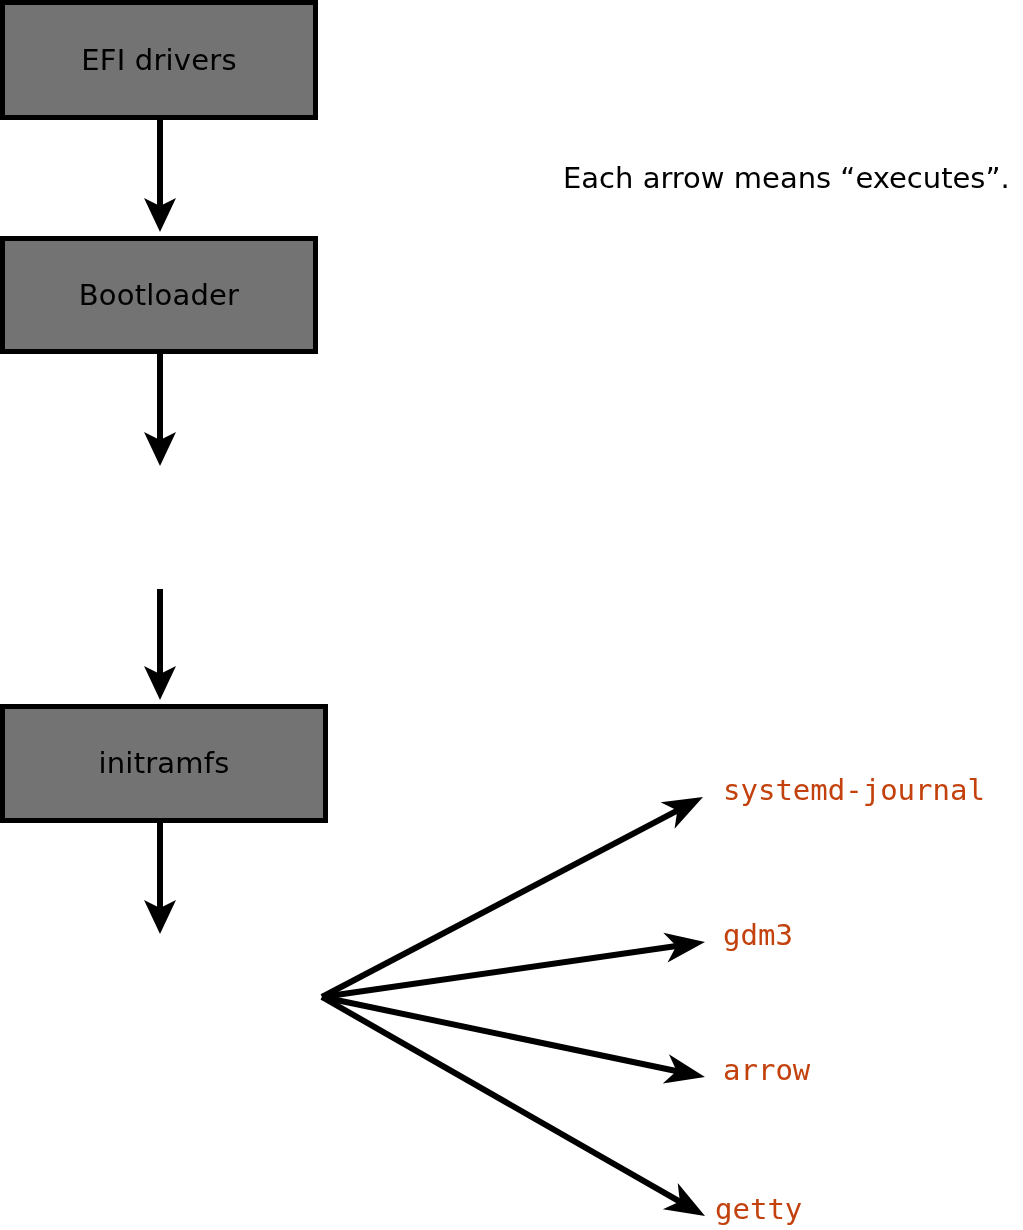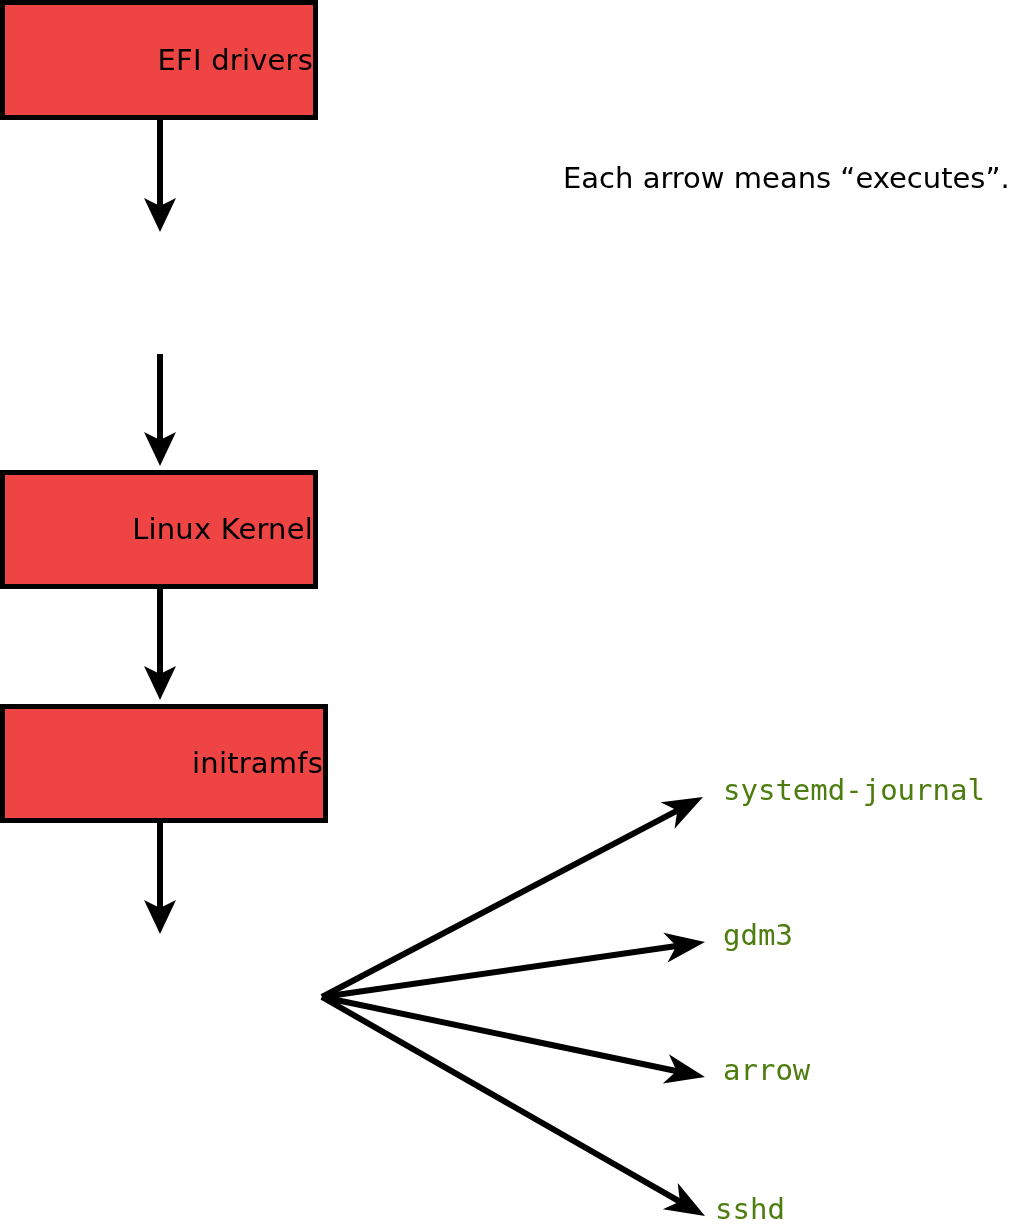--- a/index.html
+++ b/index.html
@@ -30,25 +30,25 @@
     top: 0;
     width: 1023px;
     height: 1230px;
     pointer-events: none;
   }
 
   
   .stage-box {
     position: absolute;
     box-sizing: border-box;
-    background: #ef4444;
+    background: #737373;
     border: 5px solid #000000;
     display: flex;
     align-items: center;
-    justify-content: flex-end;
+    justify-content: center;
   }
   .stage-box-label {
     font-family: "DejaVu Sans", sans-serif;
     font-size: 29px;
     line-height: 1;
     color: #000000;
     letter-spacing: 0.2px;
     white-space: nowrap;
   }
 
@@ -62,21 +62,21 @@
     white-space: nowrap;
     text-align: center;
   }
 
   
   .service-label {
     position: absolute;
     font-family: "DejaVu Sans Mono", monospace;
     font-size: 29px;
     line-height: 1;
-    color: #4d7c0f;
+    color: #c2410c;
     white-space: nowrap;
   }
 </style>
 </head>
 <body>
 
 <div id="diagram-root">
 
   <svg class="svg-layer" id="arrow-layer" viewBox="0 0 1023 1230" width="1023" height="1230" aria-hidden="true">
       <line x1="160" y1="120" x2="160" y2="208" stroke="#000000" stroke-width="6"></line>
@@ -94,30 +94,30 @@
       <line x1="322" y1="997" x2="678.5704027565907" y2="1071.4794574948492" stroke="#000000" stroke-width="6" stroke-linecap="butt"></line>
       <polygon points="705,1077 662.7780730624582,1083.5045280905595 676.6126548126346,1071.0705284203937 668.9120091792923,1054.138308931216" fill="#000000"></polygon>
       <line x1="322" y1="997" x2="681.561202114025" y2="1202.597658650056" stroke="#000000" stroke-width="6" stroke-linecap="butt"></line>
       <polygon points="705,1216 662.8301097893276,1209.1662338626618 679.824994863212,1201.6048926241344 677.7216001781541,1183.1231251004672" fill="#000000"></polygon>
     </svg>
 
   <div class="stage-box" id="box-0" style="left: 0px; top: 0px; width: 318px; height: 120px;">
     <span class="stage-box-label">EFI drivers</span>
   </div>
 
+  <div class="stage-box" id="box-1" style="left: 0px; top: 236px; width: 318px; height: 118px;">
+    <span class="stage-box-label">Bootloader</span>
+  </div>
 
-  <div class="stage-box" id="box-2" style="left: 0px; top: 470px; width: 318px; height: 119px;">
-    <span class="stage-box-label">Linux Kernel</span>
-  </div>
 
   <div class="stage-box" id="box-3" style="left: 0px; top: 704px; width: 328px; height: 119px;">
     <span class="stage-box-label">initramfs</span>
   </div>
 
 
   <div class="caption" id="caption" style="left: 563px; top: 164px;">Each arrow means “executes”.</div>
 
   <div class="service-label" id="svc-0" style="left: 723px; top: 776px;">systemd-journal</div>
   <div class="service-label" id="svc-1" style="left: 723px; top: 921px; text-align: center;">gdm3</div>
   <div class="service-label" id="svc-2" style="left: 723px; top: 1056px;">arrow</div>
-  <div class="service-label" id="svc-3" style="left: 715px; top: 1195px;">sshd</div>
+  <div class="service-label" id="svc-3" style="left: 715px; top: 1195px;">getty</div>
 
 </div>
 
 </body></html>

